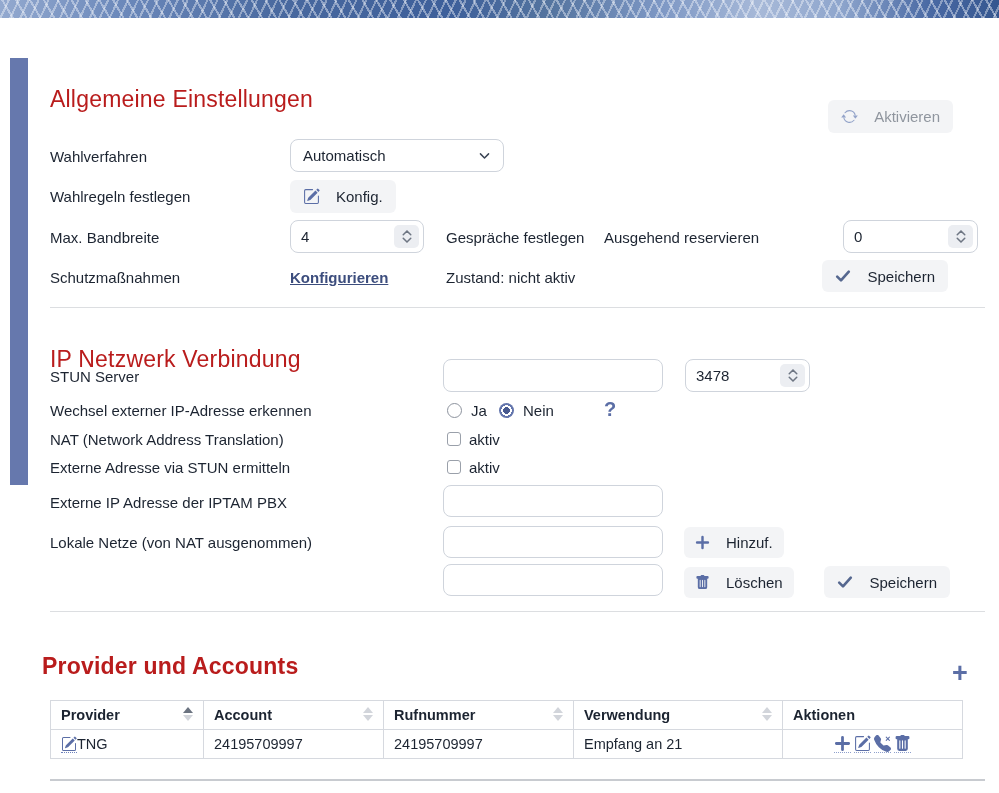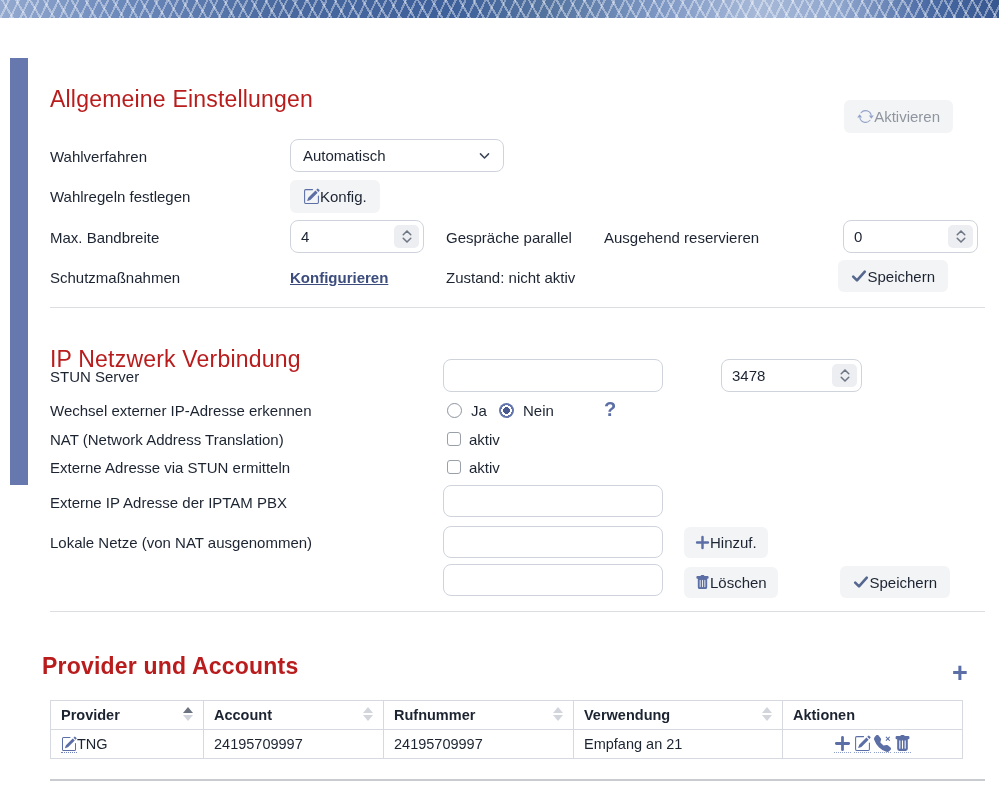--- a/index.html
+++ b/index.html
@@ -12,21 +12,21 @@
     position:absolute; left:0; top:0; width:999px; height:18px;
     background:
       repeating-linear-gradient(115deg, rgba(255,255,255,0) 0 7px, rgba(255,255,255,.38) 7px 9px),
       repeating-linear-gradient(60deg, rgba(255,255,255,0) 0 10px, rgba(235,240,250,.45) 10px 12px),
       linear-gradient(90deg,#93a9cf 0%,#6c89bb 12%,#49699f 28%,#3d5f9a 45%,#54749f 55%,#7d97c4 66%,#a7b9d8 76%,#8fa6cd 84%,#4a6aa4 93%,#35568f 100%);
   }
   .sidebar { position:absolute; left:10px; top:58px; width:18px; height:427px; background:#6678ad; }
   .h-title { position:absolute; font-size:23px; font-weight:500; color:#b91c1c; letter-spacing:.2px;margin-top:24px; }
   .label { position:absolute; font-size:15px; color:#1c2431; white-space:nowrap; }
   .btn {
-    position:absolute; display:inline-flex; align-items:center; gap:0;
+    position:absolute; display:inline-flex; align-items:center; gap:16px;
     background:#f3f4f6; border:none; border-radius:6px; padding:0 13px;
     height:33px; font-family:inherit; font-size:15px; color:#1c2431; cursor:pointer; white-space:nowrap;
   }
   .btn.disabled { color:#8f959e; }
   .btn .ic { color:#5b6ea6; display:inline-flex; }
   .btn.disabled .ic { color:#93a3c9; }
   .input {
     position:absolute; border:1px solid #cfd4dc; border-radius:8px; height:33px;
     font-family:inherit; font-size:15px; color:#1c2431; padding:0 10px; background:#fff; outline:none;
   }
@@ -110,21 +110,21 @@
     <input class="input" value="4" style="">
     <span class="spinner">
       <svg width="10" height="6" viewBox="0 0 12 7" fill="none" stroke="currentColor" stroke-width="1.8" stroke-linecap="round" stroke-linejoin="round">
           <path d="M1.5 5.5 6 1l4.5 4.5"></path>
         </svg>
       <svg width="10" height="6" viewBox="0 0 12 7" fill="none" stroke="currentColor" stroke-width="1.8" stroke-linecap="round" stroke-linejoin="round">
           <path d="M1.5 1.5 6 6l4.5-4.5"></path>
         </svg>
     </span>
   </div>
-  <div class="label" style="left:446px; top:229px;">Gespräche parallel</div>
+  <div class="label" style="left:446px; top:229px;">Gespräche festlegen</div>
   <div class="label" style="left:604px; top:229px;">Ausgehend reservieren</div>
   <div class="numwrap" style="left:843px; top:220px; width:135px; height:33px;">
     <input class="input" value="0" style="">
     <span class="spinner">
       <svg width="10" height="6" viewBox="0 0 12 7" fill="none" stroke="currentColor" stroke-width="1.8" stroke-linecap="round" stroke-linejoin="round">
           <path d="M1.5 5.5 6 1l4.5 4.5"></path>
         </svg>
       <svg width="10" height="6" viewBox="0 0 12 7" fill="none" stroke="currentColor" stroke-width="1.8" stroke-linecap="round" stroke-linejoin="round">
           <path d="M1.5 1.5 6 6l4.5-4.5"></path>
         </svg>
@@ -142,21 +142,21 @@
     </span>
     <span>Speichern</span>
   </button>
 
   <div class="divider" style="top:307px;"></div>
 
   <div class="h-title" style="left:50px; top:322px;">IP Netzwerk Verbindung</div>
 
   <div class="label" style="left:50px; top:368px;">STUN Server</div>
   <input class="input" style="left: 443px; top: 359px; width: 220px;" value="">
-  <div class="numwrap" style="left:721px; top:359px; width:141px; height:33px;">
+  <div class="numwrap" style="left:685px; top:359px; width:125px; height:33px;">
     <input class="input" value="3478" style="">
     <span class="spinner">
       <svg width="10" height="6" viewBox="0 0 12 7" fill="none" stroke="currentColor" stroke-width="1.8" stroke-linecap="round" stroke-linejoin="round">
           <path d="M1.5 5.5 6 1l4.5 4.5"></path>
         </svg>
       <svg width="10" height="6" viewBox="0 0 12 7" fill="none" stroke="currentColor" stroke-width="1.8" stroke-linecap="round" stroke-linejoin="round">
           <path d="M1.5 1.5 6 6l4.5-4.5"></path>
         </svg>
     </span>
   </div>

